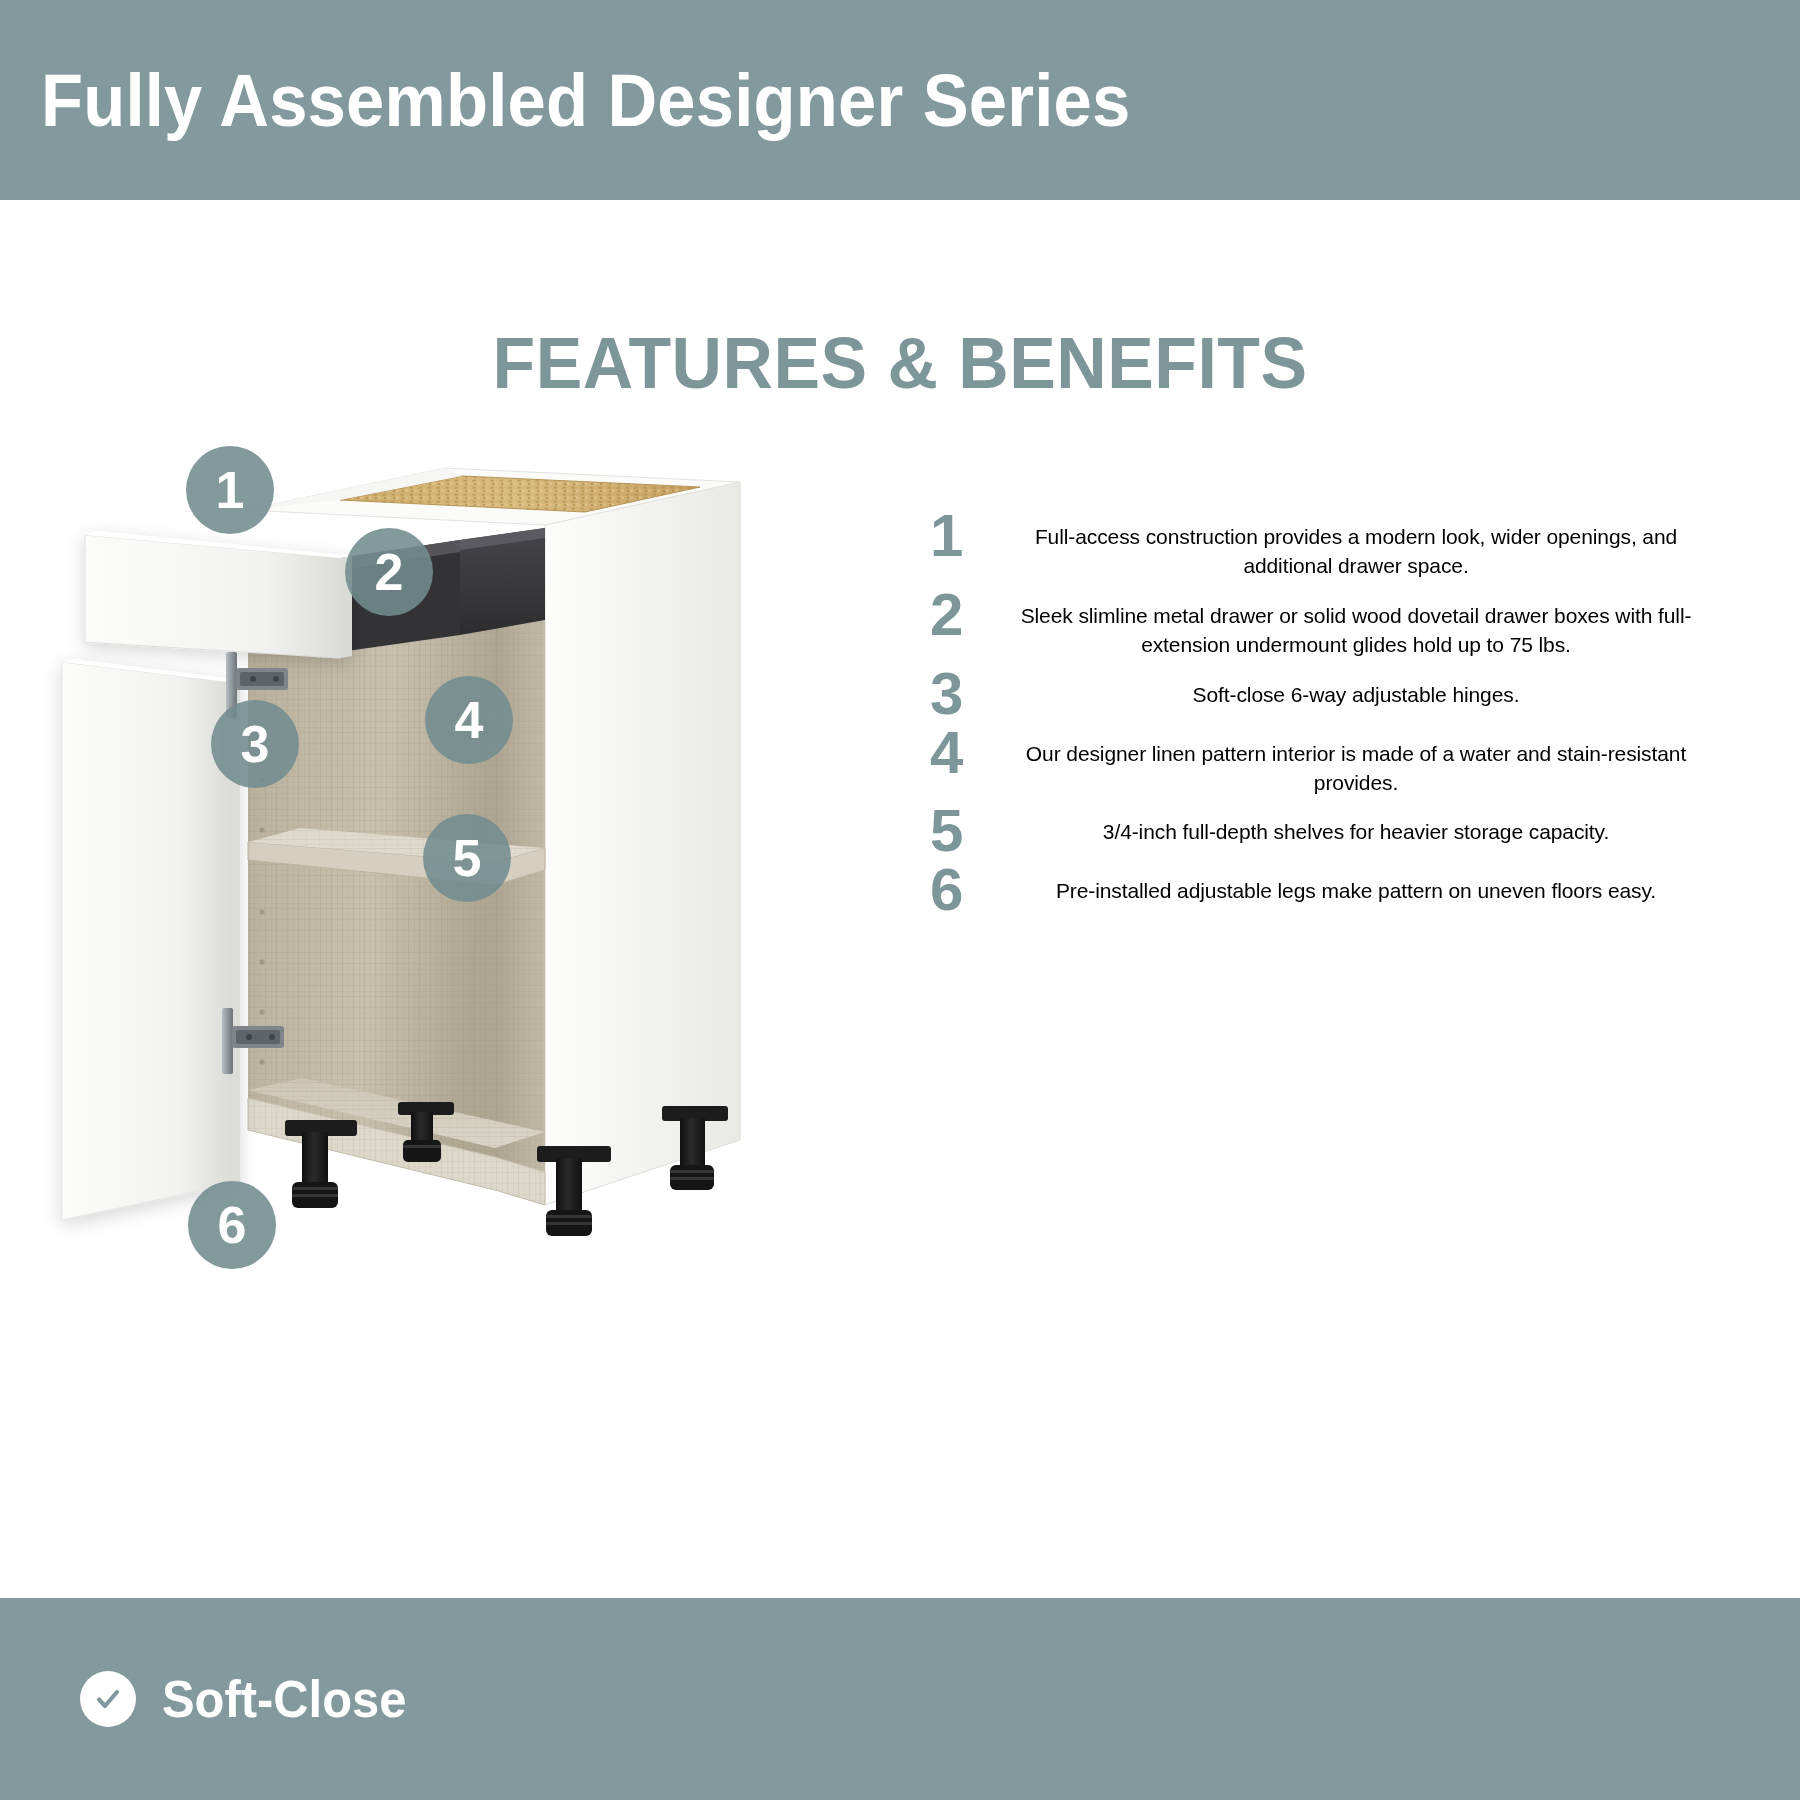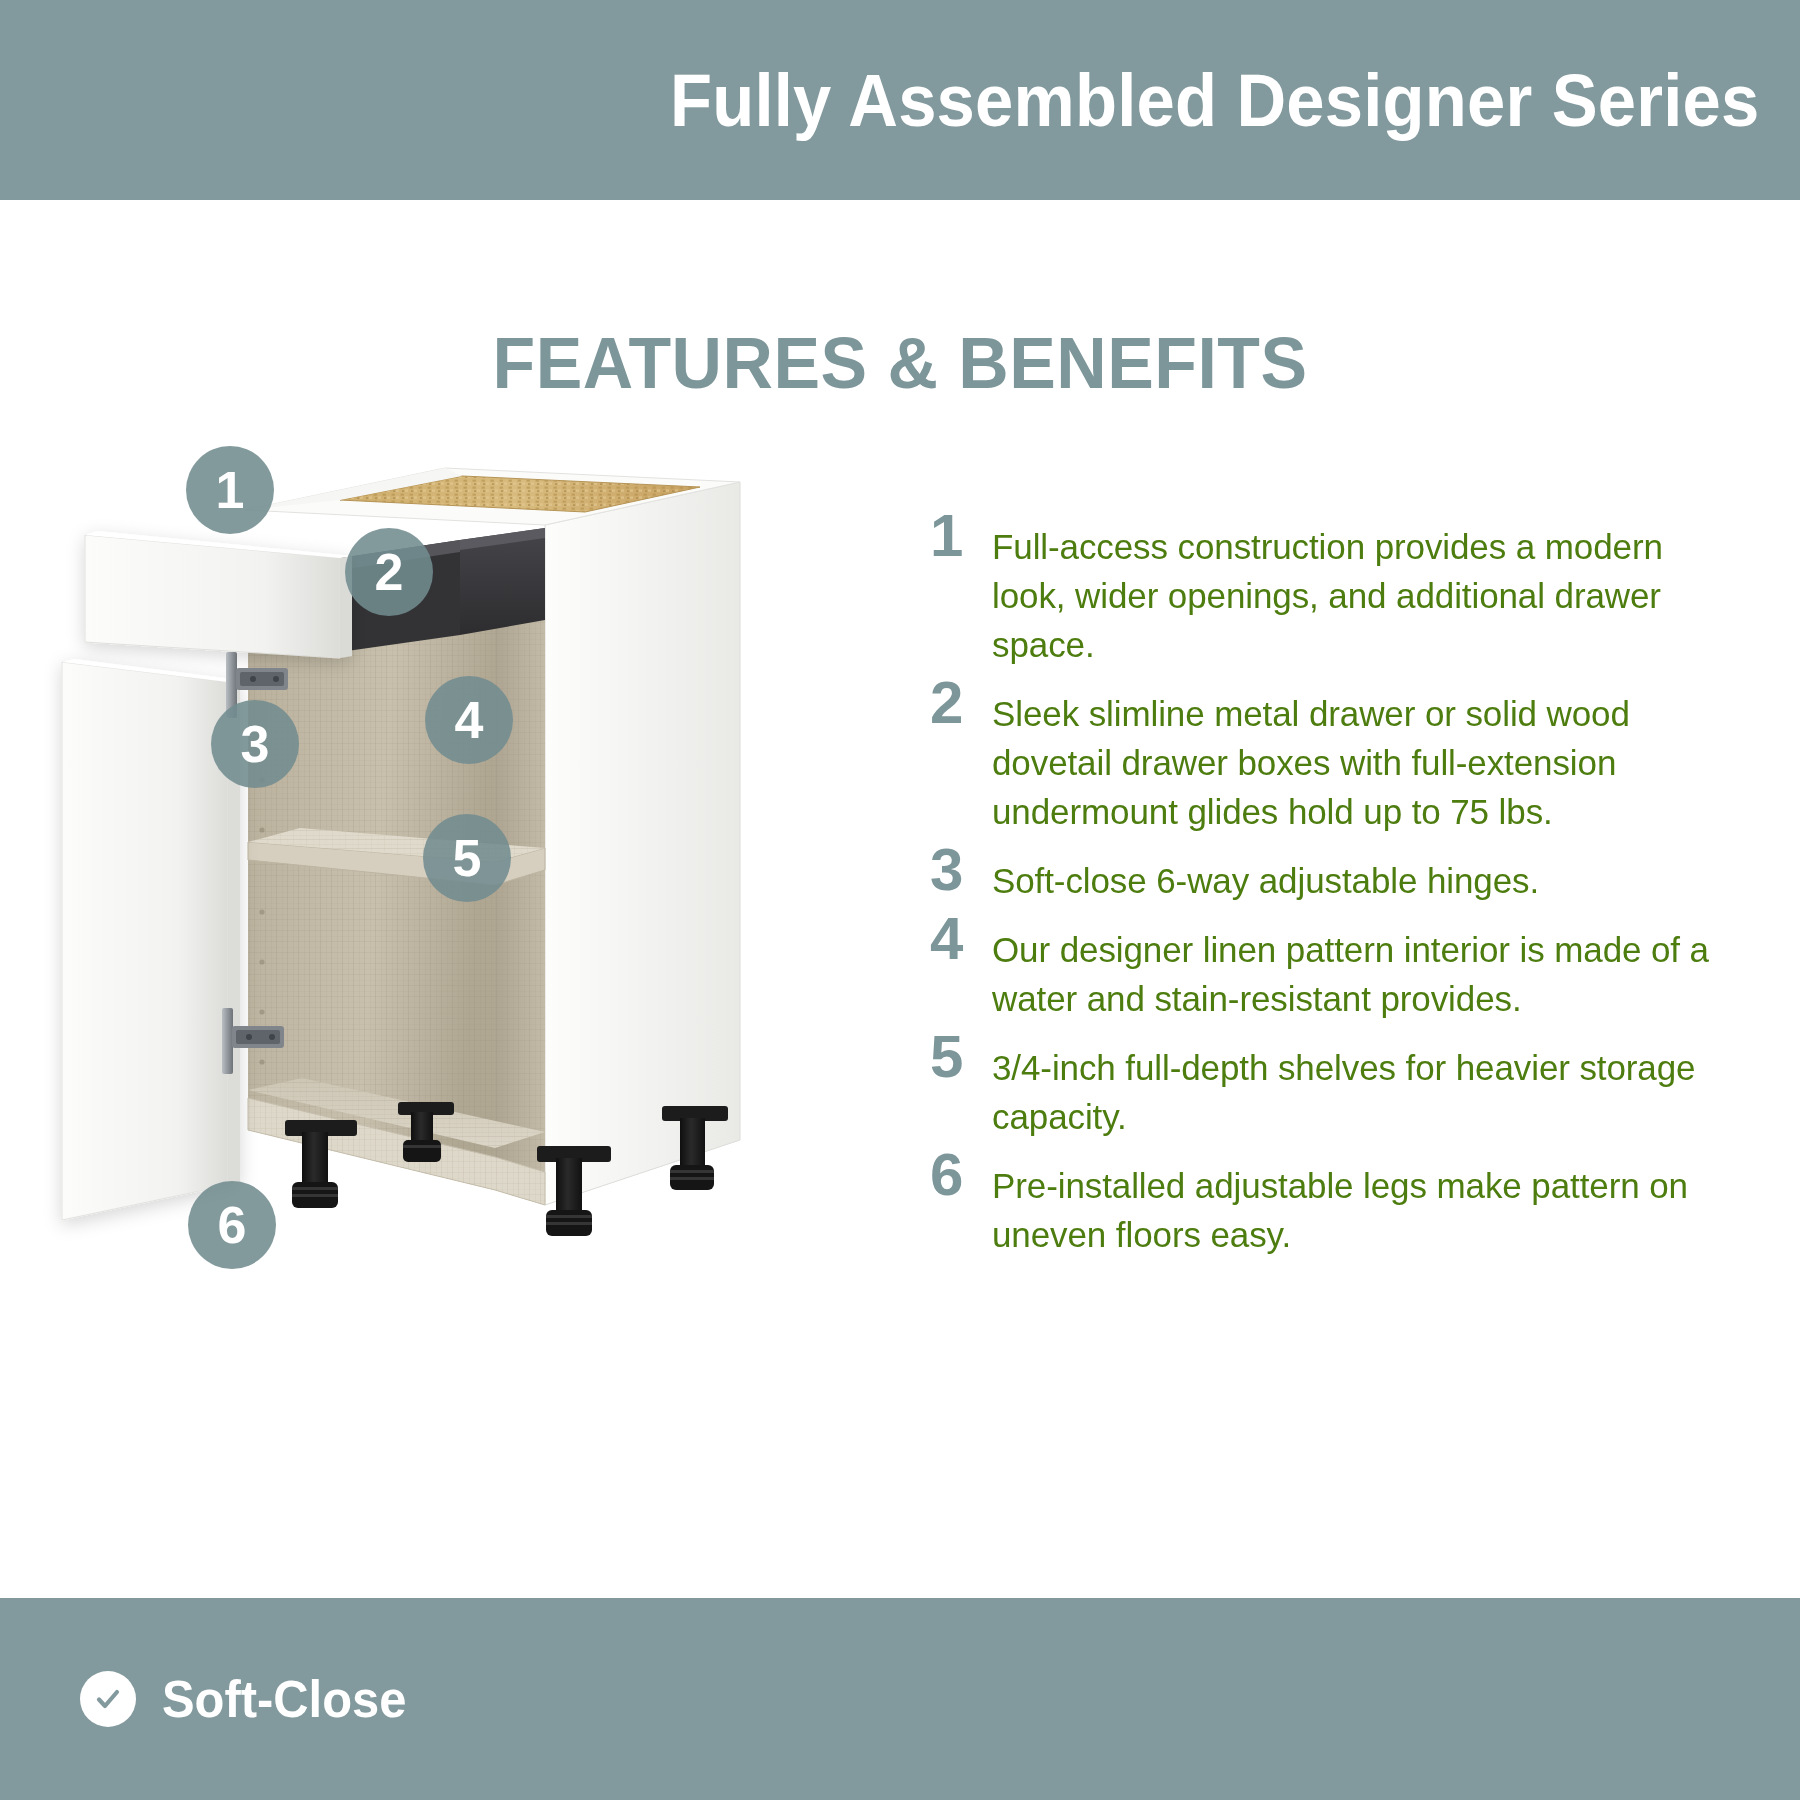--- a/index.html
+++ b/index.html
@@ -21,21 +21,21 @@
 
   
   .header-bar {
     position: absolute;
     left: 0; top: 0;
     width: 1800px;
     height: 200px;
     background: #82999d;
     display: flex;
     align-items: center;
-    justify-content: flex-end;
+    justify-content: flex-start;
   }
   .header-title {
     color: #ffffff;
     font-family: "Liberation Sans Narrow", "Liberation Sans", sans-serif;
     font-size: 74px;
     font-weight: 700;
     letter-spacing: 0.2px;
     transform: scaleX(0.93);
     white-space: nowrap;
   }
@@ -71,26 +71,27 @@
     color: #7d969a;
     font-size: 60px;
     font-weight: 700;
     line-height: 0.85;
     text-align: left;
     font-family: "Liberation Sans", sans-serif;
     margin-top: -12px;
   }
   .feature-text {
     flex: 1 1 auto;
-    color: #4d7c0f;
-    font-size: 35px;
+    color: #000000;
+    font-size: 21px;
     line-height: 1.40;
     font-weight: 400;
     letter-spacing: -0.1px;
     font-family: "Liberation Sans", sans-serif;
+    text-align: center;
   }
 
   
   .footer-bar {
     position: absolute;
     left: 0;
     top: 1598px;
     width: 1800px;
     height: 202px;
     background: #82999d;

